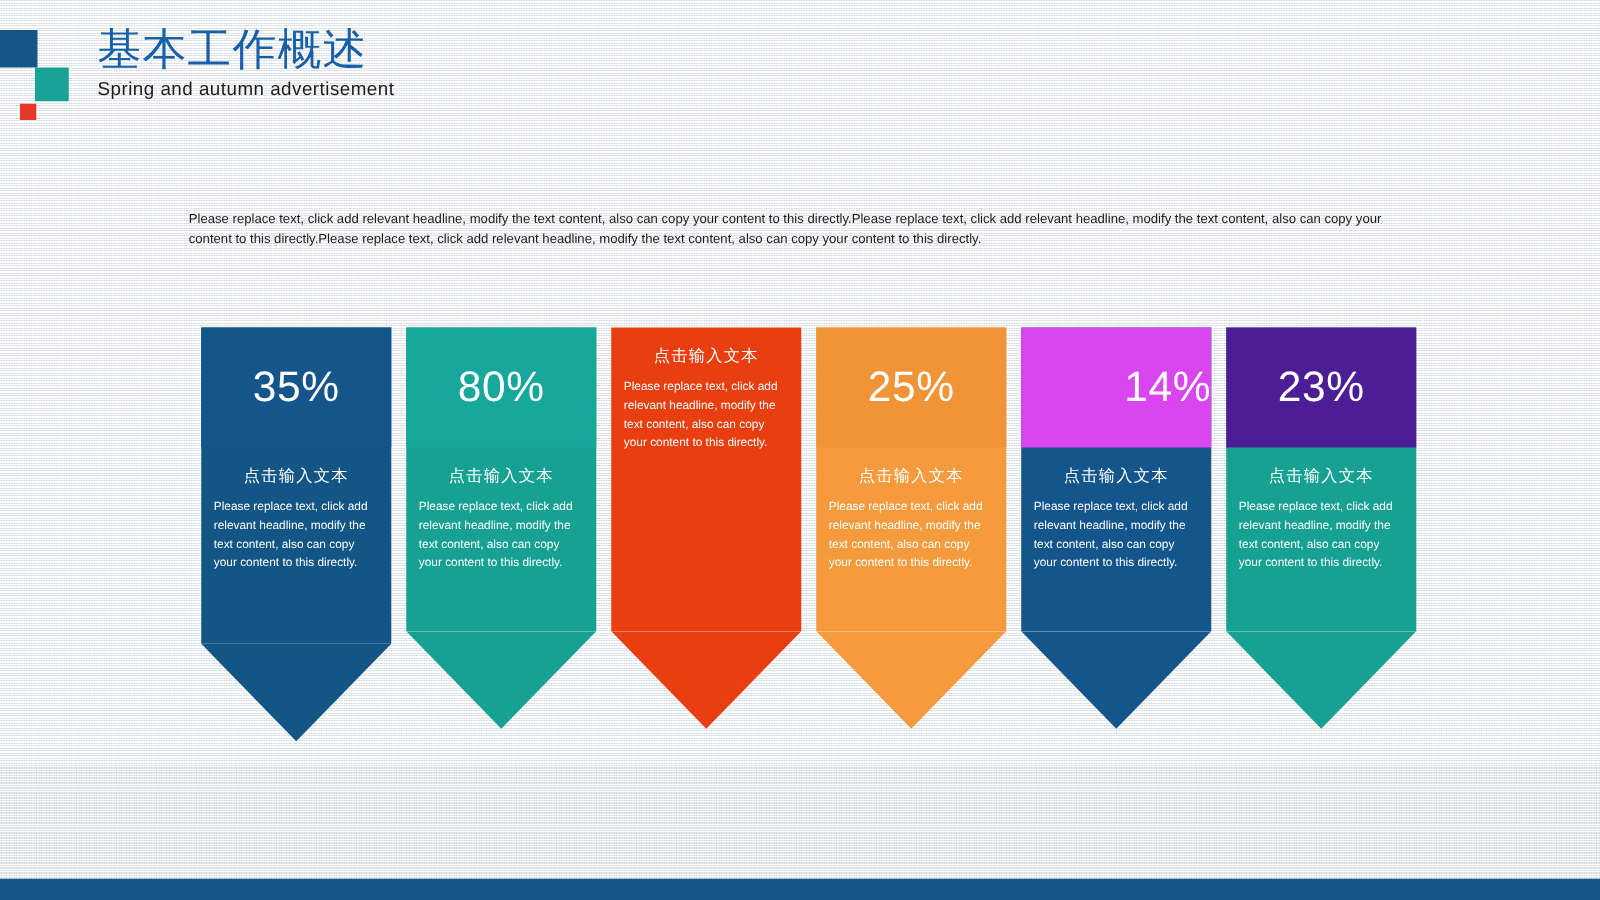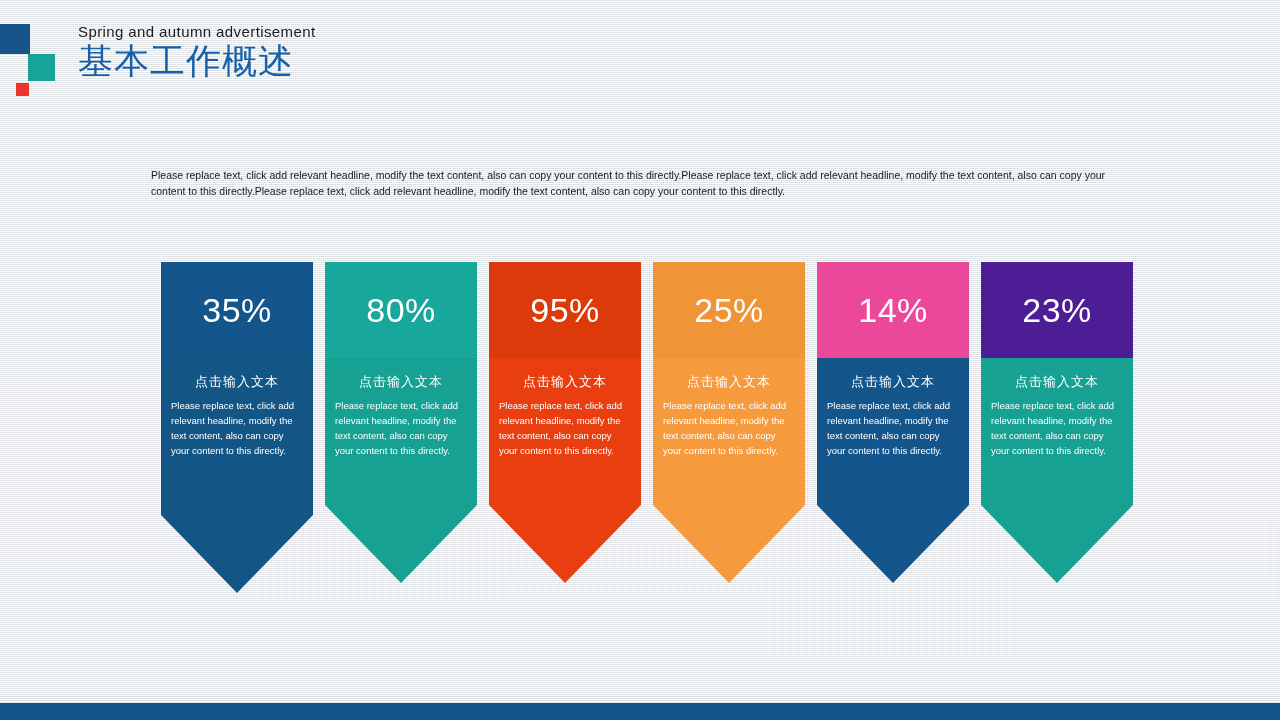--- a/index.html
+++ b/index.html
@@ -95,22 +95,22 @@
 </head>
 <body>
 
 <div id="slide" style="background-color: rgb(238, 240, 242);">
 
   <div class="sq" id="sq-blue" style="background: rgb(22, 84, 137);"></div>
   <div class="sq" id="sq-teal" style="background: rgb(23, 163, 151);"></div>
   <div class="sq" id="sq-red" style="background: rgb(232, 54, 42);"></div>
 
   <div id="header-text">
+    <div id="title-cn" style="color: rgb(21, 96, 168);">基本工作概述</div>
     <div id="title-en" style="color: rgb(28, 28, 28);">Spring and autumn advertisement</div>
-    <div id="title-cn" style="color: rgb(21, 96, 168);">基本工作概述</div>
   </div>
 
   <div id="intro">Please replace text, click add relevant headline, modify the text content, also can copy your content to this directly.Please replace text, click add relevant headline, modify the text content, also can copy your content to this directly.Please replace text, click add relevant headline, modify the text content, also can copy your content to this directly.</div>
 
   <div id="banners">
       <div class="banner" style="left: 0px;">
         <div class="body" style="background: rgb(19, 85, 133); height: 253px;">
           <div class="cap" style="background: rgb(20, 85, 140);">
             <div class="pct">35%</div>
           </div>
@@ -132,23 +132,20 @@
             <div class="sub-cn">点击输入文本</div>
             <div class="sub-en">Please replace text, click add relevant headline, modify the text content, also can copy your content to this directly.</div>
           </div>
         </div>
         <div class="arrow"><svg width="152" height="78" viewBox="0 0 152 78" preserveAspectRatio="none">
             <polygon points="0,0 152,0 76,78" fill="#17a193"></polygon>
           </svg></div>
       </div>
       <div class="banner" style="left: 328px;">
         <div class="body" style="background: rgb(232, 62, 16); height: 243px;">
-          <div class="cap" style="background: rgb(221, 58, 12);">
-            <div class="pct">95%</div>
-          </div>
           <div class="lower">
             <div class="sub-cn">点击输入文本</div>
             <div class="sub-en">Please replace text, click add relevant headline, modify the text content, also can copy your content to this directly.</div>
           </div>
         </div>
         <div class="arrow"><svg width="152" height="78" viewBox="0 0 152 78" preserveAspectRatio="none">
             <polygon points="0,0 152,0 76,78" fill="#e83e10"></polygon>
           </svg></div>
       </div>
       <div class="banner" style="left: 492px;">
@@ -160,21 +157,21 @@
             <div class="sub-cn">点击输入文本</div>
             <div class="sub-en">Please replace text, click add relevant headline, modify the text content, also can copy your content to this directly.</div>
           </div>
         </div>
         <div class="arrow"><svg width="152" height="78" viewBox="0 0 152 78" preserveAspectRatio="none">
             <polygon points="0,0 152,0 76,78" fill="#f59b3e"></polygon>
           </svg></div>
       </div>
       <div class="banner" style="left: 656px;">
         <div class="body" style="background: rgb(20, 85, 140); height: 243px;">
-          <div class="cap" style="background: #ec4899;">
+          <div class="cap" style="background: #d946ef; justify-content: flex-end;">
             <div class="pct">14%</div>
           </div>
           <div class="lower">
             <div class="sub-cn">点击输入文本</div>
             <div class="sub-en">Please replace text, click add relevant headline, modify the text content, also can copy your content to this directly.</div>
           </div>
         </div>
         <div class="arrow"><svg width="152" height="78" viewBox="0 0 152 78" preserveAspectRatio="none">
             <polygon points="0,0 152,0 76,78" fill="#14558c"></polygon>
           </svg></div>

